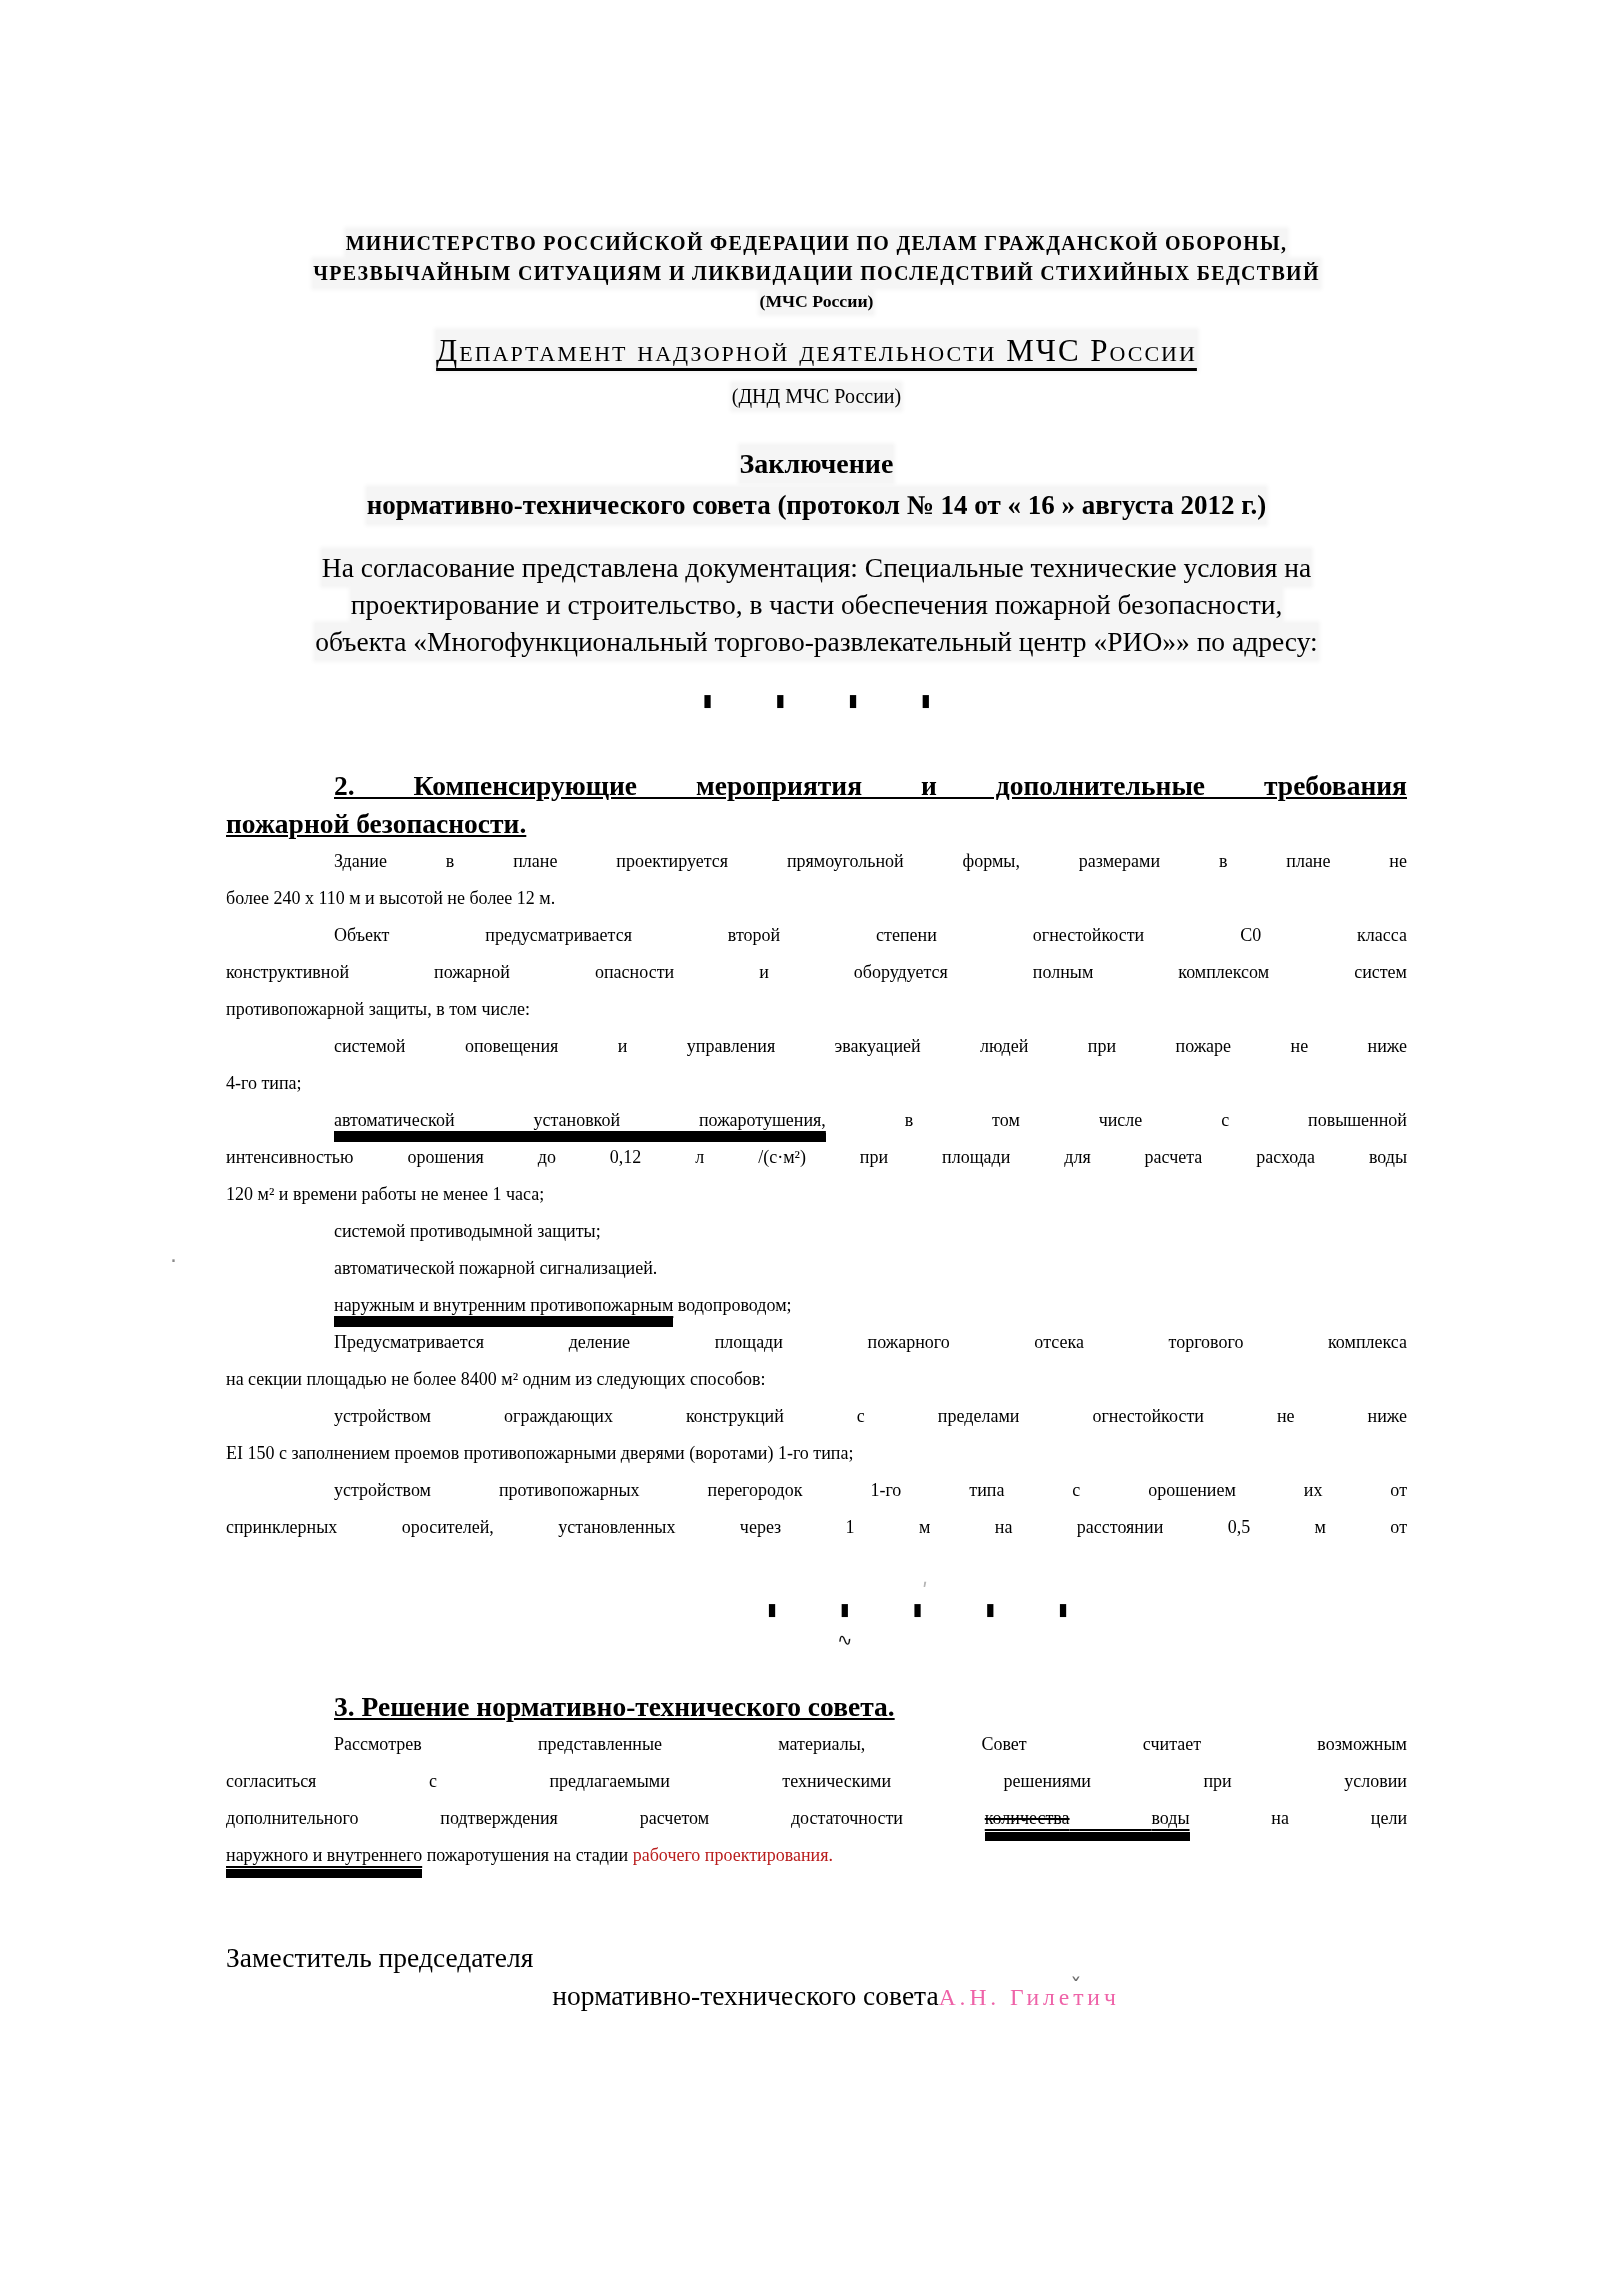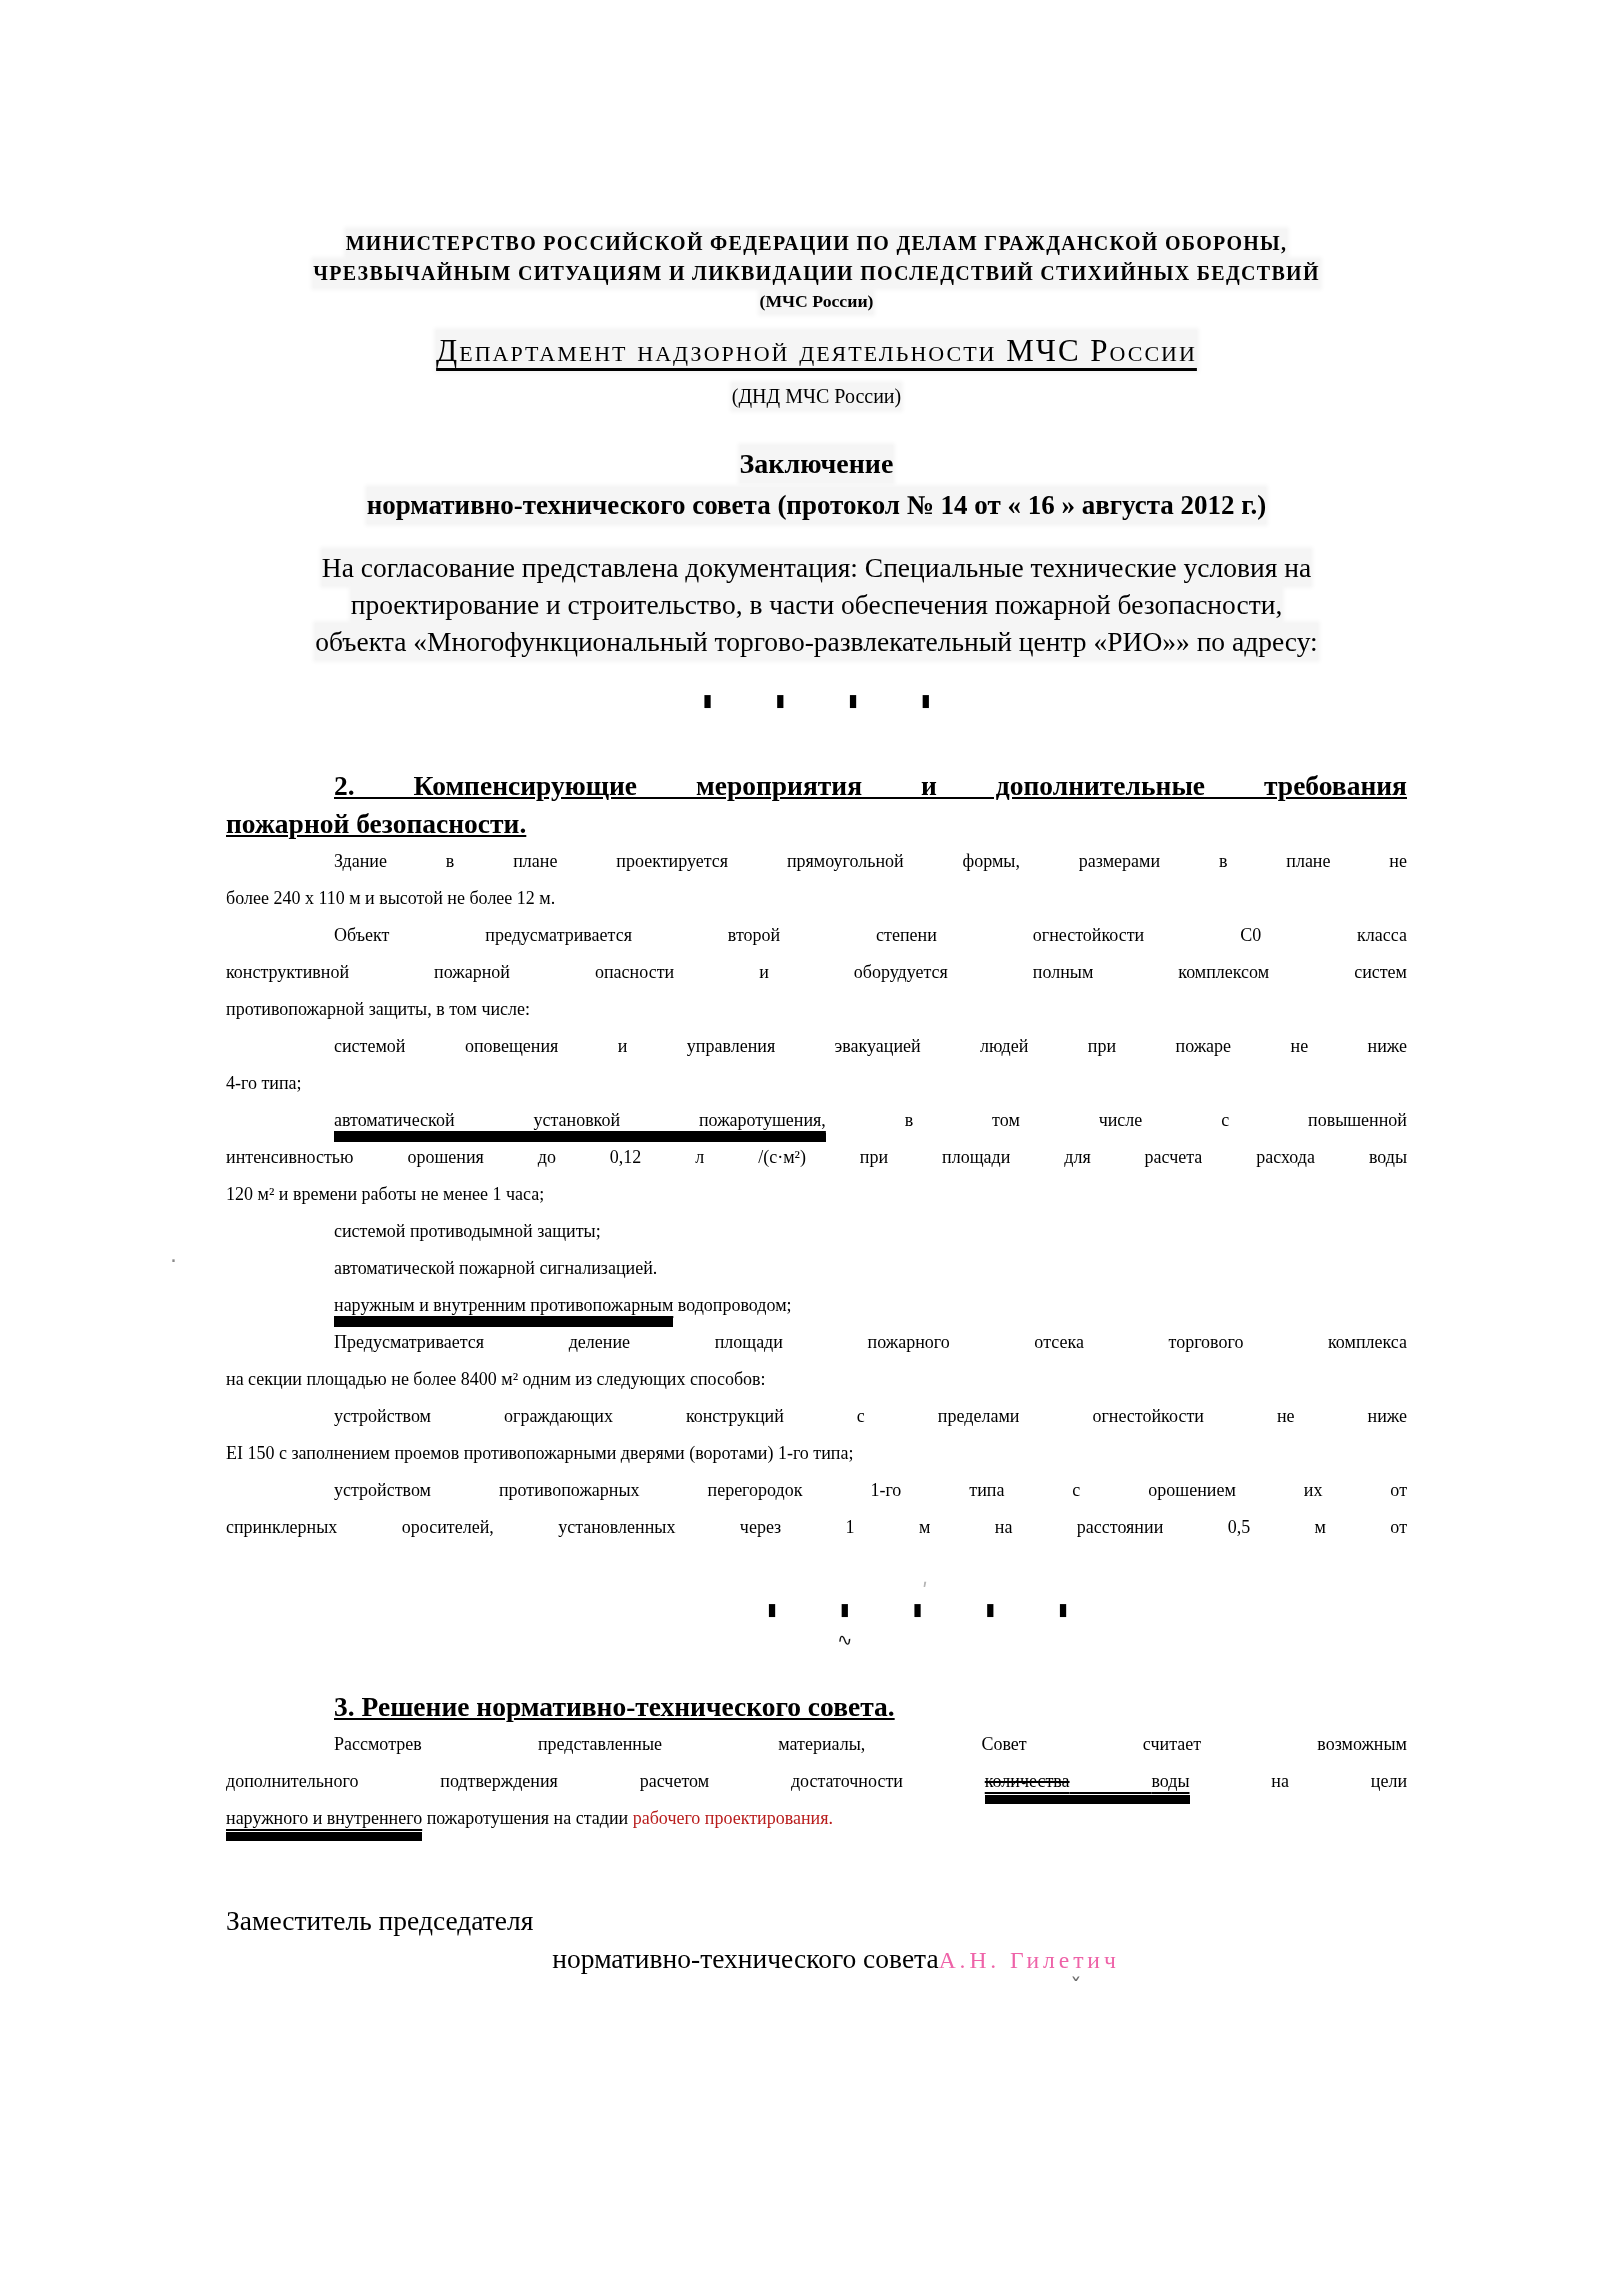--- a/index.html
+++ b/index.html
@@ -99,20 +99,21 @@
     <div class="ln">EI 150 с заполнением проемов противопожарными дверями (воротами) 1-го типа;</div>
     <div class="ln jl ind">устройством противопожарных перегородок 1-го типа с орошением их от</div>
     <div class="ln jl">спринклерных оросителей, установленных через 1 м на расстоянии 0,5 м от</div>
   </div>
 
   <div class="dots dots2">▮ ▮ ▮ ▮ ▮</div>
 
   <div>
     <div class="sec-head sec3-head ind">3. Решение нормативно-технического совета.</div>
     <div class="ln jl ind">Рассмотрев представленные материалы, Совет считает возможным</div>
+    <div class="ln jl">согласиться с предлагаемыми техническими решениями при условии</div>
     <div class="ln jl">
       <span>дополнительного подтверждения расчетом достаточности</span>
       <span class="mk"><span class="strike">количества</span>
       <span>воды</span></span>
       <span>на цели</span>
     </div>
     <div class="ln">
       <span class="mk">наружного и внутреннего</span>
       <span>пожаротушения на стадии</span>
       <span class="faded">рабочего проектирования.</span>

